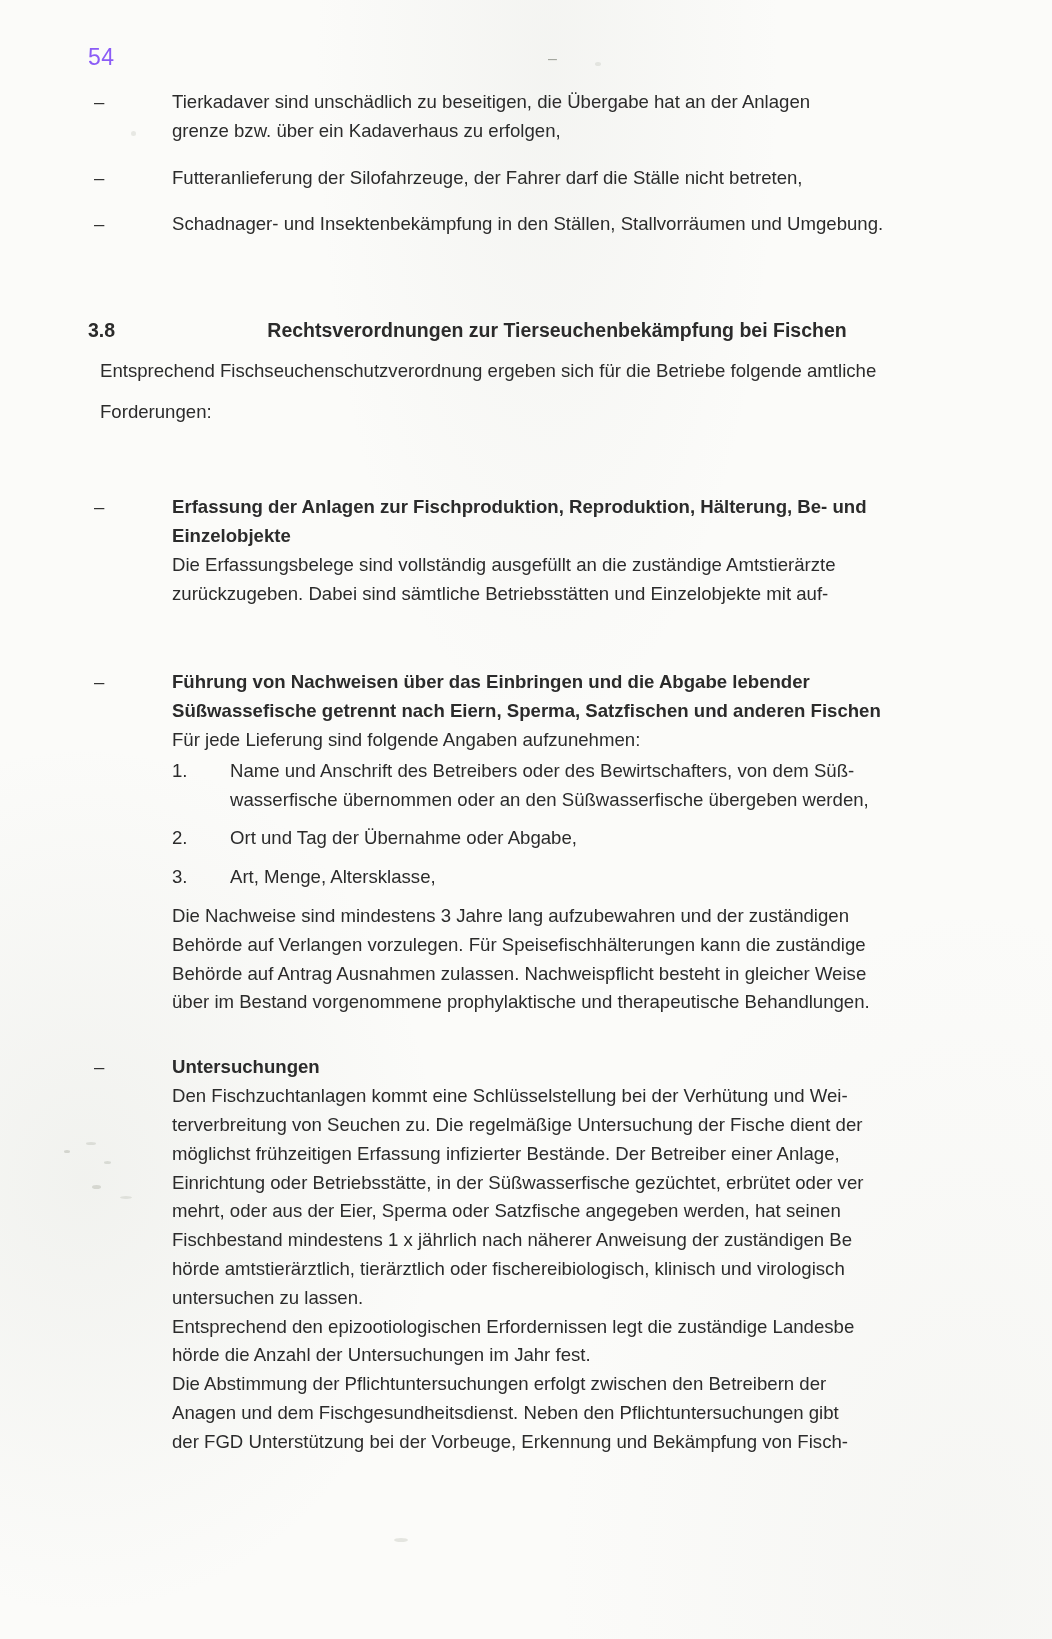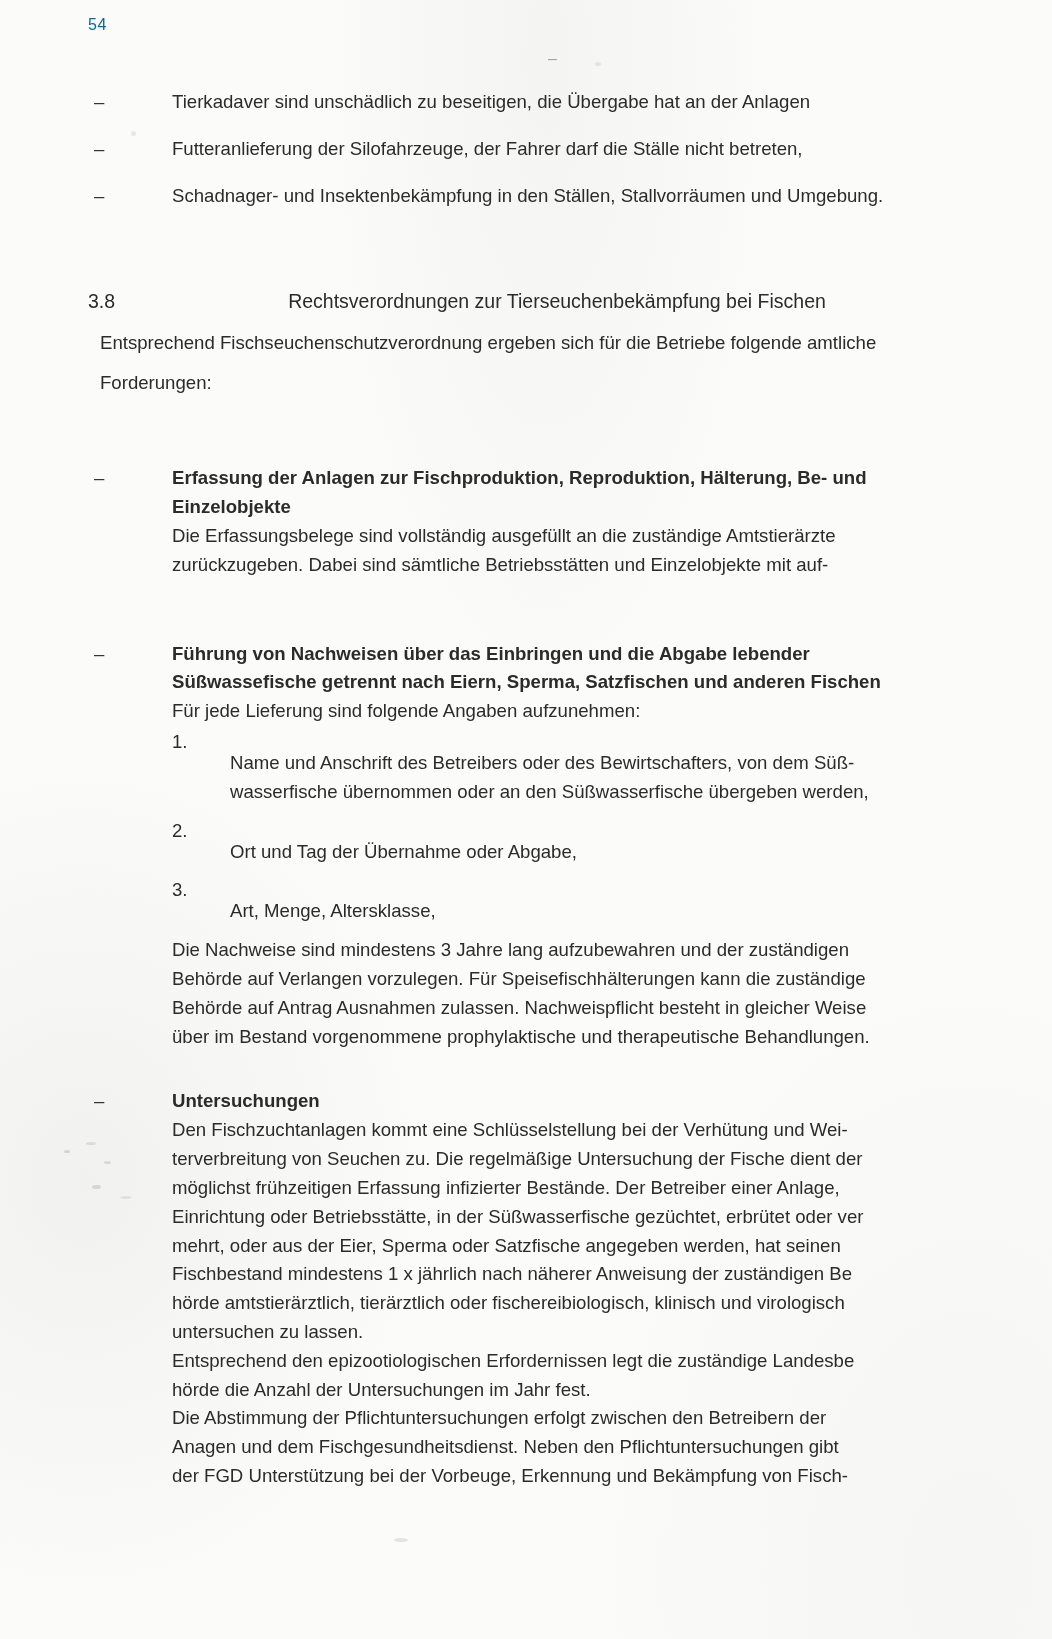--- a/index.html
+++ b/index.html
@@ -28,24 +28,24 @@
     pointer-events: none;
   }
   .content {
     position: relative;
     z-index: 2;
   }
 
   .folio {
     position: absolute;
     left: 88px;
-    top: 16px;
-    font-size: 16px;
+    top: 44px;
+    font-size: 23px;
     letter-spacing: 0.5px;
-    color: #0369a1;
+    color: #8b5cf6;
   }
 
   .speck {
     position: absolute;
     background: #b9bcb2;
     opacity: 0.55;
     border-radius: 50%;
   }
 
   .body {
@@ -82,21 +82,21 @@
 
   .gap-s { height: 12px; }
   .gap-m { height: 30px; }
   .gap-l { height: 54px; }
   .gap-xl { height: 70px; }
 
   
   .sec-head {
     display: flex;
     align-items: baseline;
-    font-weight: normal;
+    font-weight: bold;
     font-size: 19.5px;
     margin: 0 0 6px 0;
   }
   .sec-num {
     width: 84px;
     flex: 0 0 84px;
     padding-left: 0px;
     box-sizing: border-box;
   }
   .sec-title { flex: 1 1 auto; text-align: center; }
@@ -110,21 +110,21 @@
   .numrow {
     display: flex;
     align-items: flex-start;
     margin: 0 0 10px 0;
   }
   .num {
     width: 58px;
     flex: 0 0 58px;
     box-sizing: border-box;
   }
-  .numtext { flex: 1 1 auto; margin-top: 21px; }
+  .numtext { flex: 1 1 auto; }
 
   .stray-mark {
     position: absolute;
     color: #8d9188;
     font-size: 16px;
     opacity: 0.8;
   }
 </style>
 </head>
 <body>
@@ -145,20 +145,21 @@
     <div class="folio">54</div>
 
     <div class="stray-mark" style="left:548px;top:50px;">–</div>
 
     <div class="body">
 
       <div class="row">
         <div class="dash">–</div>
         <div class="rowtext">
           <p class="tight">Tierkadaver sind unschädlich zu beseitigen, die Übergabe hat an der Anlagen</p>
+          <p class="tight">grenze bzw. über ein Kadaverhaus zu erfolgen,</p>
         </div>
       </div>
 
       <div class="gap-s"></div>
 
       <div class="row">
         <div class="dash">–</div>
         <div class="rowtext">
           <p class="tight">Futteranlieferung der Silofahrzeuge, der Fahrer darf die Ställe nicht betreten,</p>
         </div>

